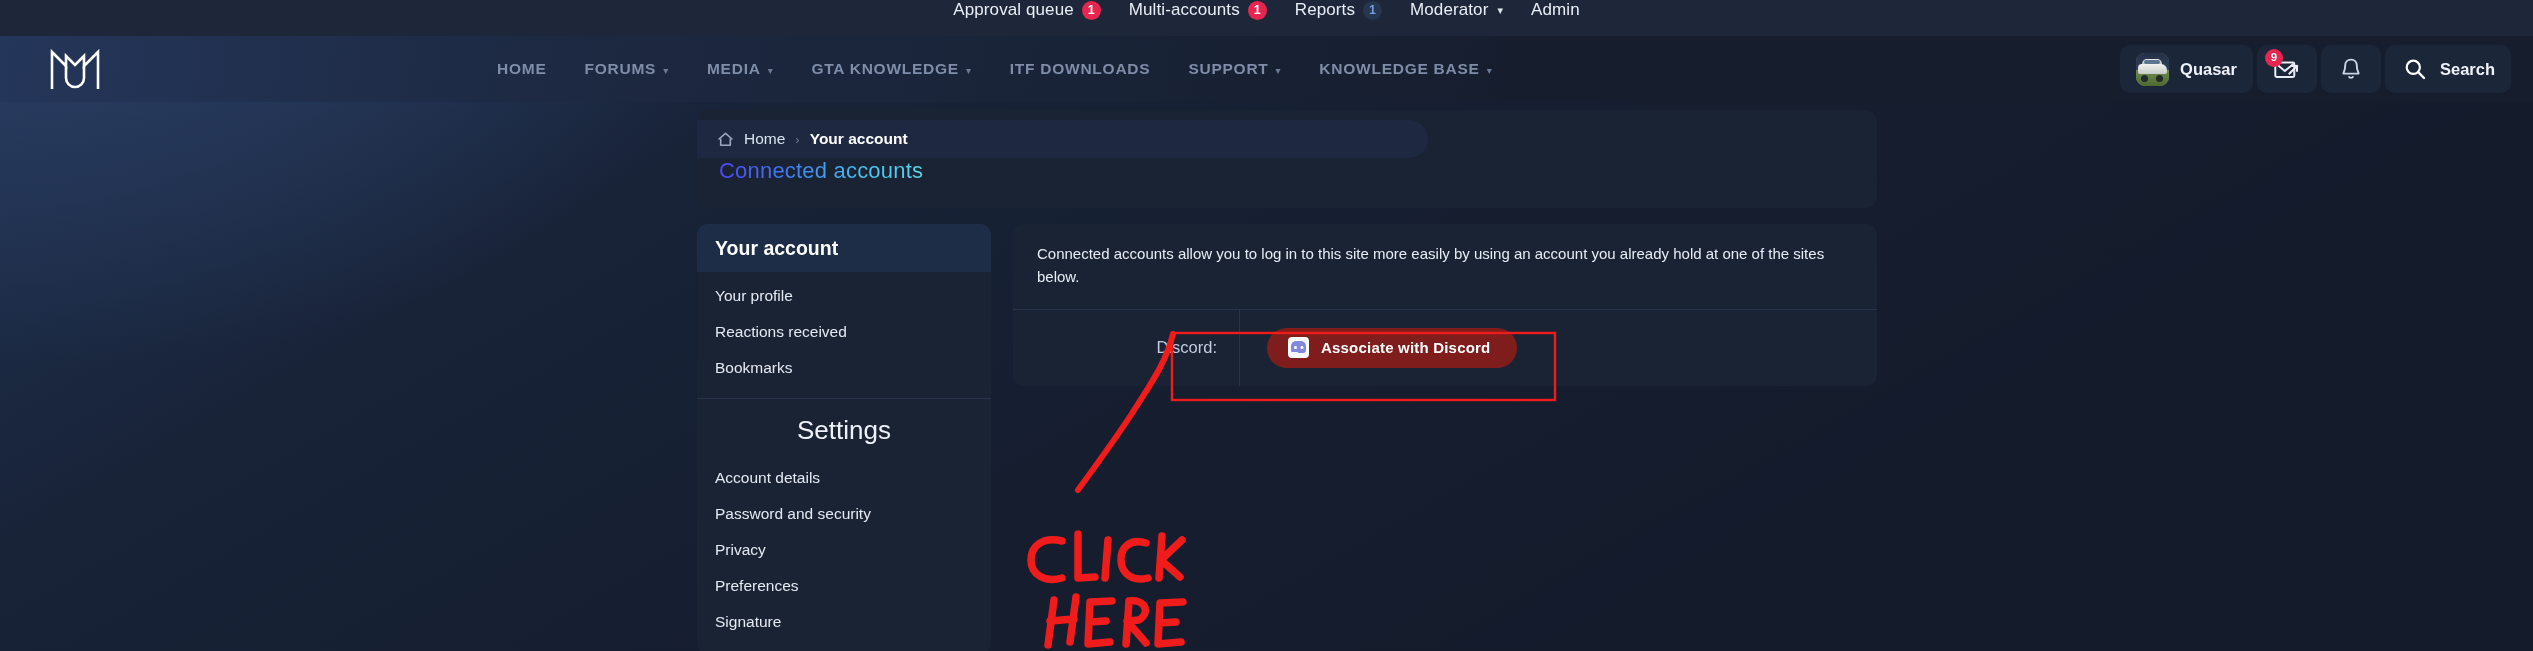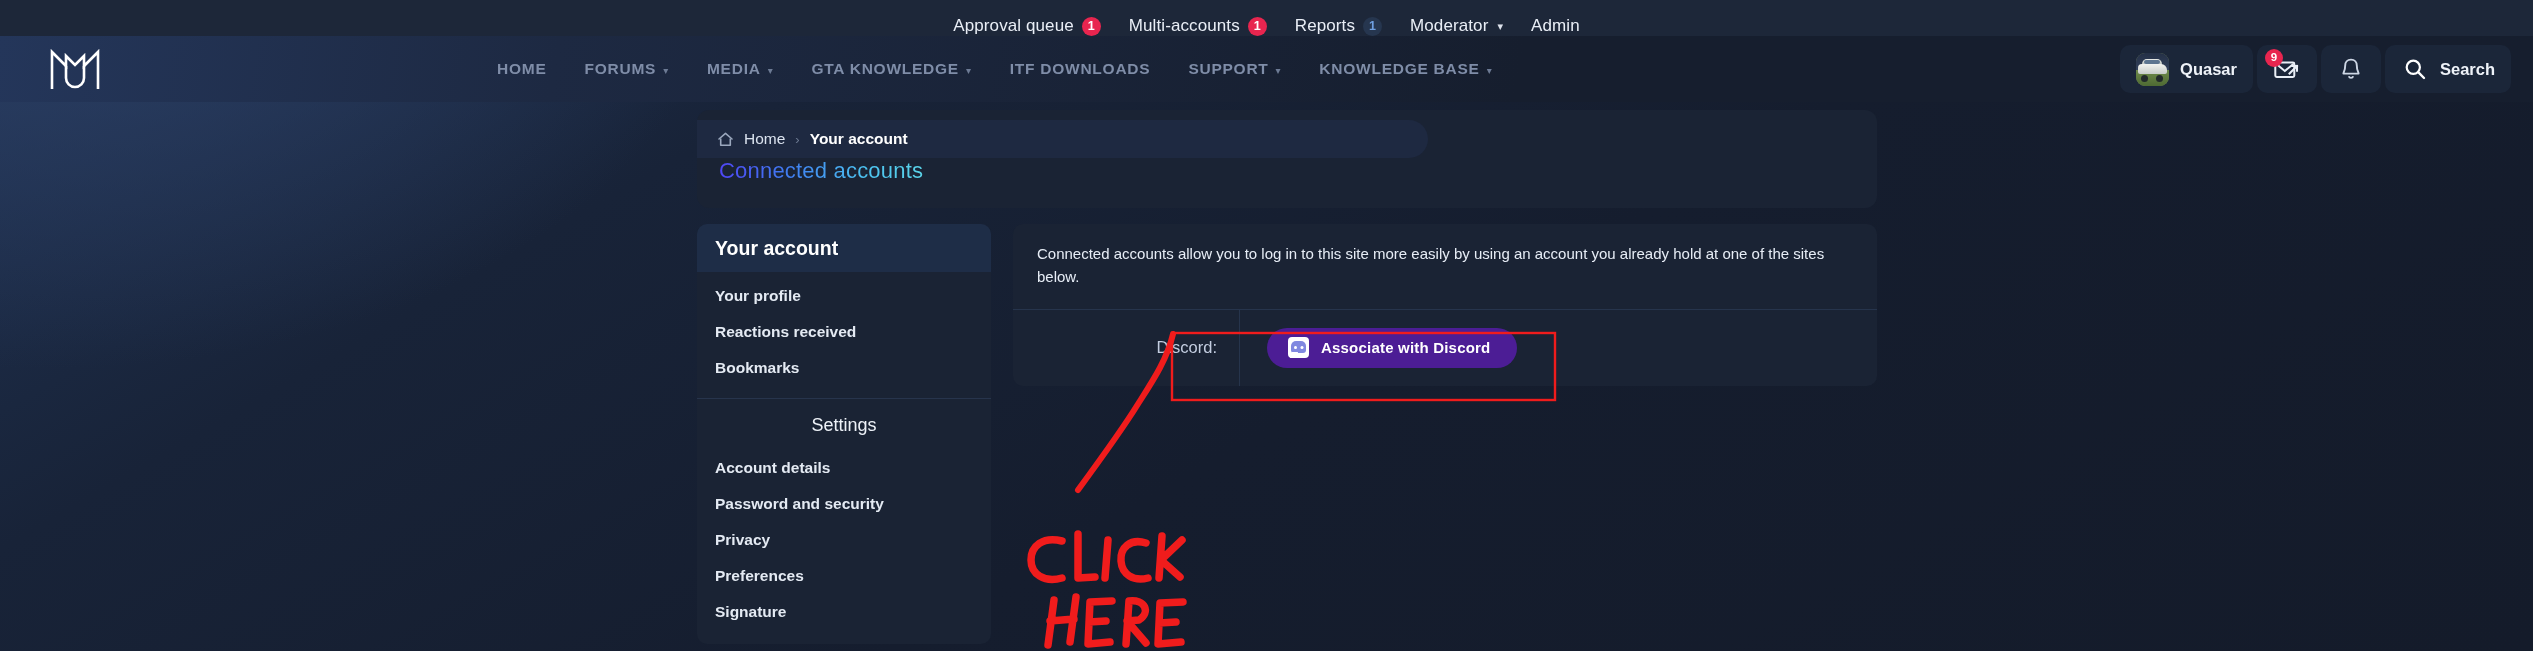--- a/index.html
+++ b/index.html
@@ -17,21 +17,21 @@
       radial-gradient(1100px 700px at 2% -10%, #2c4066 0%, rgba(44,64,102,0) 62%),
       linear-gradient(150deg, #203354 0%, #182338 26%, #151d2e 55%, #141b2a 100%);
   }
 
   
   .topbar {
     position: relative;
     height: 36px;
     background: #1d2739;
     display: flex;
-    align-items: flex-end;
+    align-items: flex-start;
     justify-content: center;
     gap: 28px;
     z-index: 20;
   }
   .topbar-item {
     display: flex; align-items: center; gap: 8px;
     font-size: 17px;
     color: #e9eef6;
     font-weight: 400;
     letter-spacing: .1px;
@@ -235,28 +235,28 @@
     background: #1e2d47;
     padding: 13px 18px 12px;
     font-size: 19.5px;
     font-weight: 700;
     color: #ffffff;
   }
   .sb-link {
     display: block;
     padding: 9px 18px;
     font-size: 15.5px;
-    font-weight: 700;
+    font-weight: 400;
     color: #e4eaf3;
     cursor: pointer;
   }
   .sb-divider { height: 1px; background: #27344c; margin: 6px 0 0; }
   .sb-section {
     text-align: center;
-    font-size: 18px;
+    font-size: 26px;
     font-weight: 400;
     color: #eef2f8;
     padding: 16px 0 14px;
   }
 
   
   .panel {
     flex: 1;
     background: #1a2334;
     border-radius: 10px;
@@ -283,21 +283,21 @@
     padding-right: 22px;
     font-size: 16.5px;
     color: #c3cde0;
   }
   .provider-divider { width: 1px; align-self: stretch; background: #26344c; }
   .provider-action { padding-left: 27px; }
   .discord-btn {
     display: inline-flex;
     align-items: center;
     gap: 12px;
-    background: #4c1d95;
+    background: #7f1d1d;
     border: none;
     border-radius: 26px;
     height: 40px;
     padding: 0 27px 0 21px;
     color: #ffffff;
     font-size: 15px;
     font-weight: 700;
     letter-spacing: .2px;
     cursor: pointer;
     font-family: "Liberation Sans", sans-serif;

